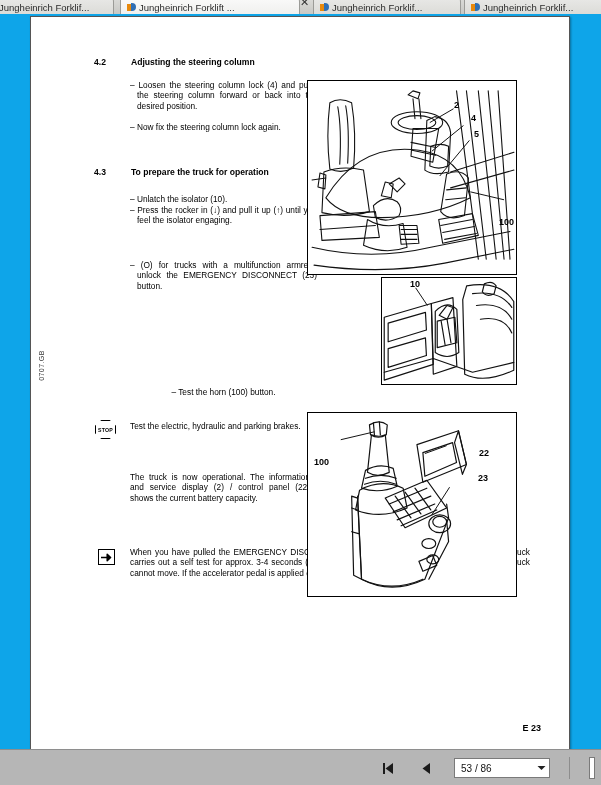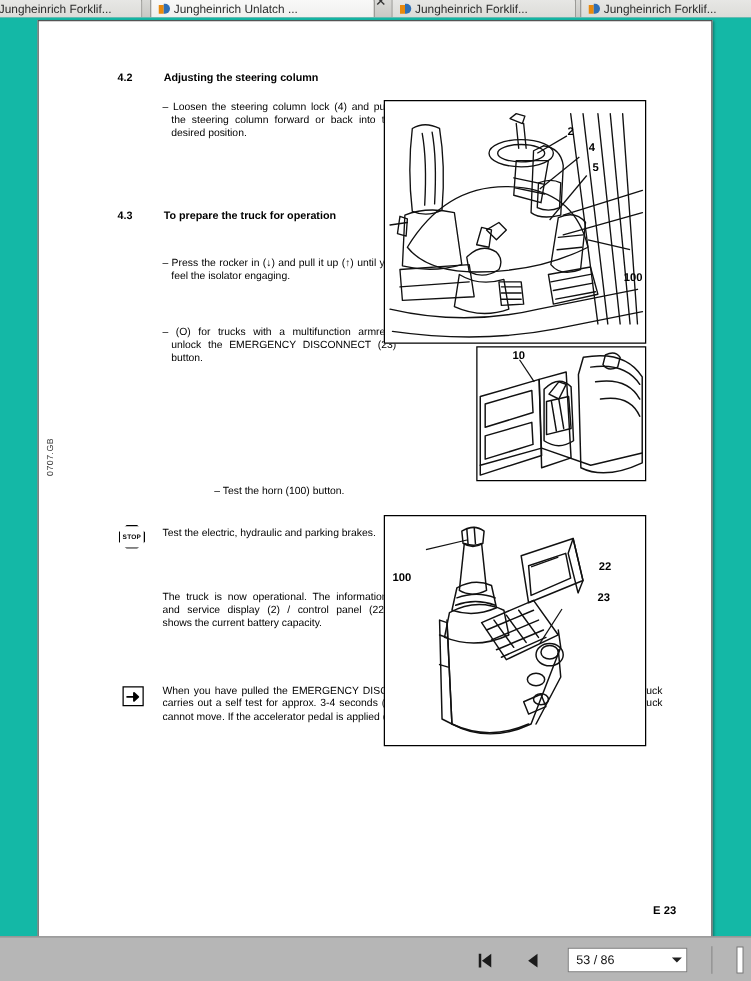--- a/index.html
+++ b/index.html
@@ -36,21 +36,21 @@
     border-radius:0 4px 4px 0;}
   .tab .lbl{overflow:hidden;text-overflow:clip;line-height:11px;}
   .tabclose{
     position:absolute;top:-3px;font-size:11px;color:#333;line-height:11px;
     font-family:"Liberation Sans", sans-serif;
   }
 
   
   .viewer{
     position:absolute;left:0;top:14px;width:601px;height:735px;
-    background:#14b8a6;
+    background:#0ea5e9;
   }
   .page{
     position:absolute;left:30px;top:2px;width:540px;height:744px;
     background:#ffffff;
     border:1px solid #555;
     box-shadow:1px 1px 2px rgba(0,0,0,.35);
     box-sizing:border-box;
     overflow:hidden;
   }
 
@@ -125,21 +125,21 @@
 
   <div class="tabstrip">
     <div class="tab" style="left:-8px;width:122px;">
       <span class="lbl">Jungheinrich Forklif...</span>
     </div>
     <div class="tab active" style="left:120px;width:180px;">
       <span class="favicon">
           <span class="b"></span>
           <span class="c"></span>
         </span>
-      <span class="lbl">Jungheinrich Unlatch ...</span>
+      <span class="lbl">Jungheinrich Forklift ...</span>
     </div>
     <span class="tabclose" style="left:300px;">✕</span>
     <div class="tab" style="left:313px;width:148px;">
       <span class="favicon">
           <span class="b"></span>
           <span class="c"></span>
         </span>
       <span class="lbl">Jungheinrich Forklif...</span>
     </div>
     <div class="tab" style="left:464px;width:145px;">
@@ -154,24 +154,26 @@
   <div class="viewer">
     <div class="page">
       <div class="doc">
 
         <div class="sidecode">0707.GB</div>
 
         <div class="secnum" style="left:63px;top:40px;">4.2</div>
         <div class="sectitle" style="left:100px;top:40px;">Adjusting the steering column</div>
 
         <div class="para bul" style="left:99px;top:63px;width:180px;">– Loosen the steering column lock (4) and push the steering column forward or back into the desired position.</div>
+        <div class="para bul" style="left:99px;top:105px;width:180px;">– Now fix the steering column lock again.</div>
 
         <div class="secnum" style="left:63px;top:150px;">4.3</div>
         <div class="sectitle" style="left:100px;top:150px;">To prepare the truck for operation</div>
 
+        <div class="para bul" style="left:99px;top:177px;width:180px;text-align:left;">– Unlatch the isolator (10).</div>
         <div class="para bul" style="left:99px;top:188px;width:180px;">– Press the rocker in (↓) and pull it up (↑) until you feel the isolator engaging.</div>
         <div class="para bul" style="left:99px;top:243px;width:180px;">– (O) for trucks with a multifunction armrest, unlock the EMERGENCY DISCONNECT (23) button.</div>
         <div class="para bul" style="left:99px;top:370px;width:180px;text-align:center;">– Test the horn (100) button.</div>
 
         <div class="stopicon" style="left:64px;top:403px;">
           <div class="oct"></div>
           <div class="txt">STOP</div>
         </div>
         <div class="para" style="left:99px;top:404px;width:180px;">Test the electric, hydraulic and parking brakes.</div>
 

